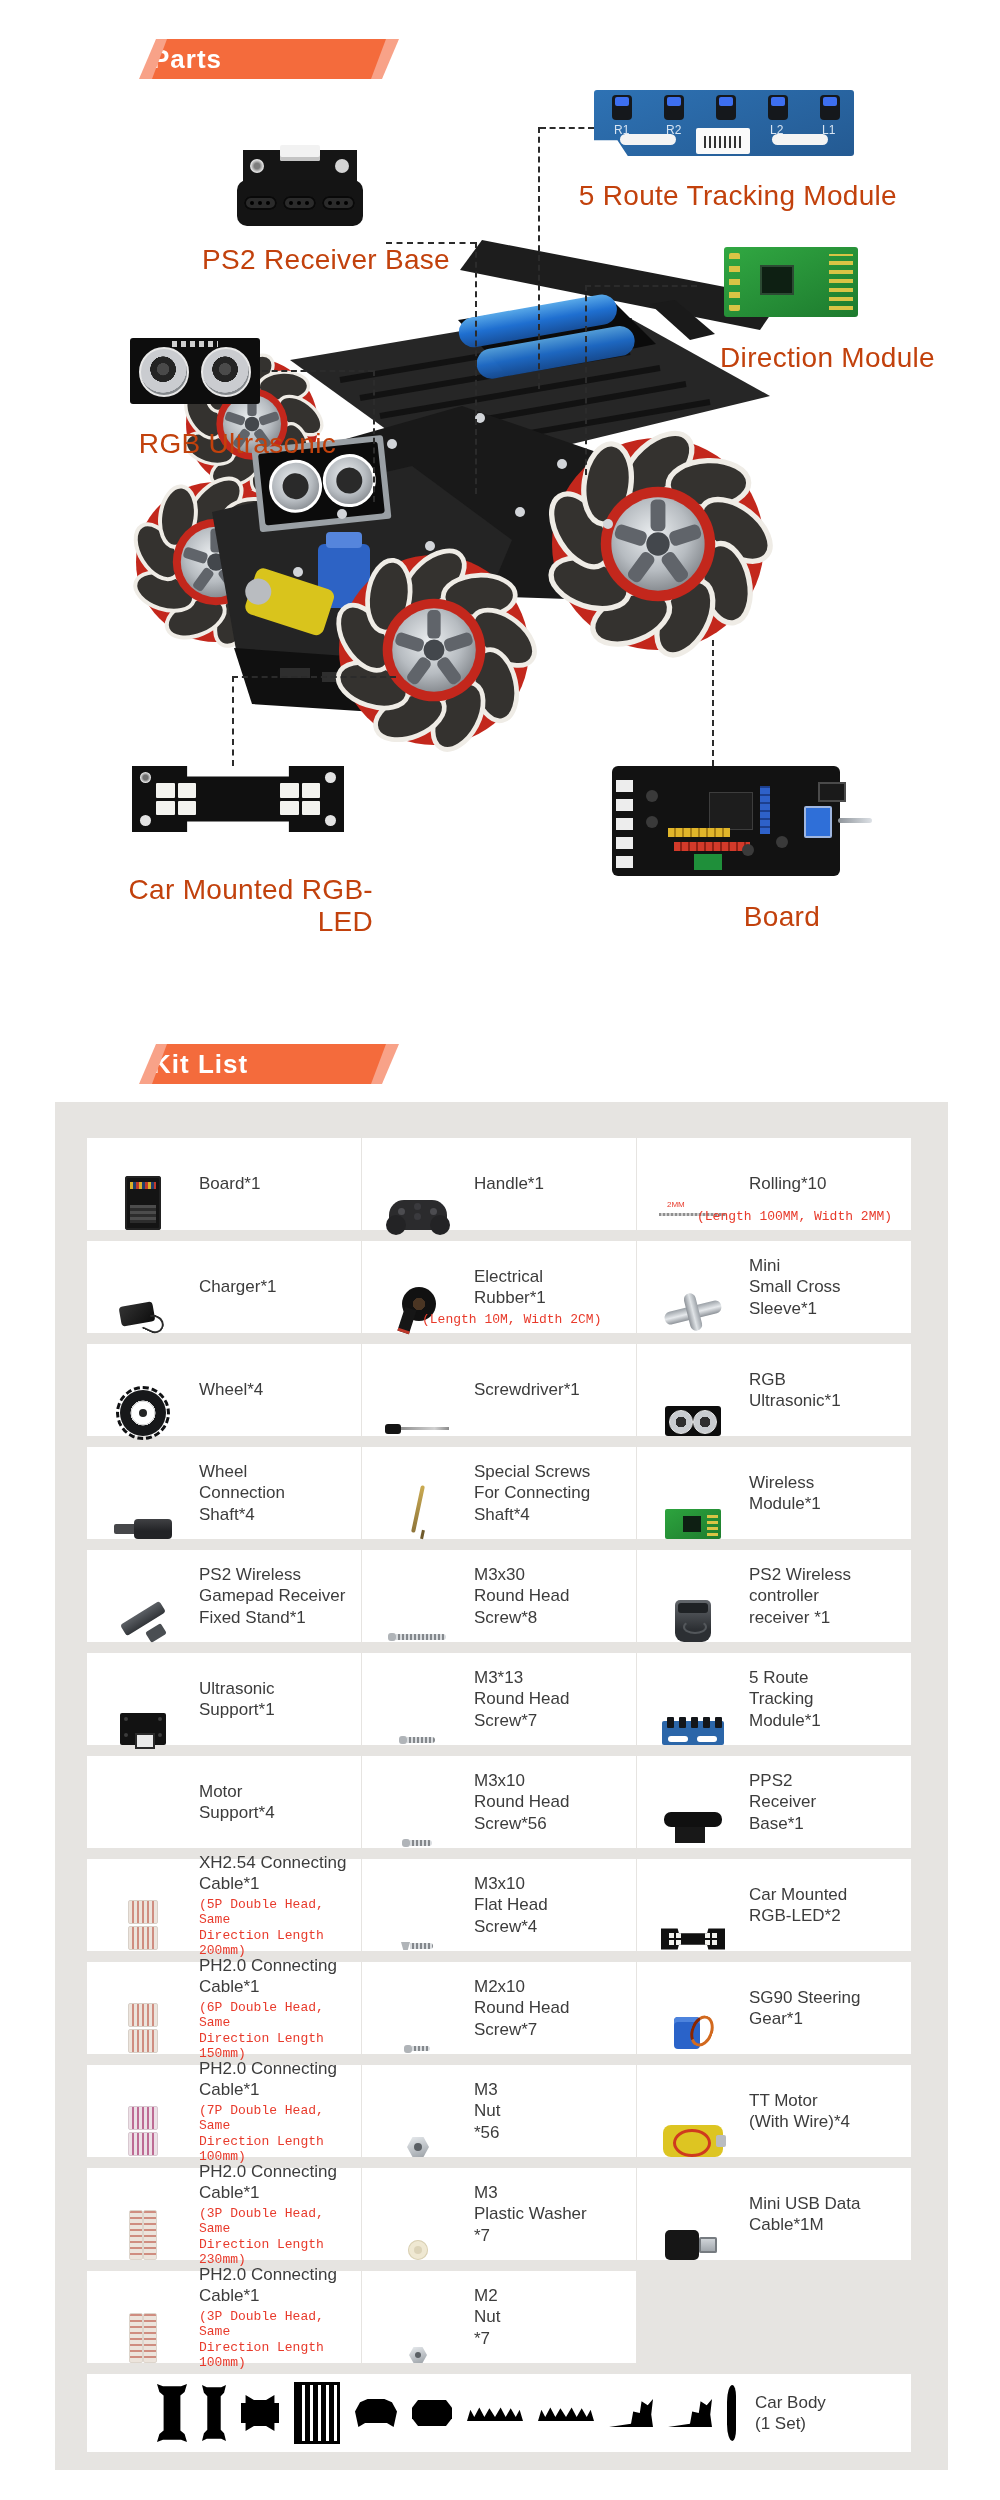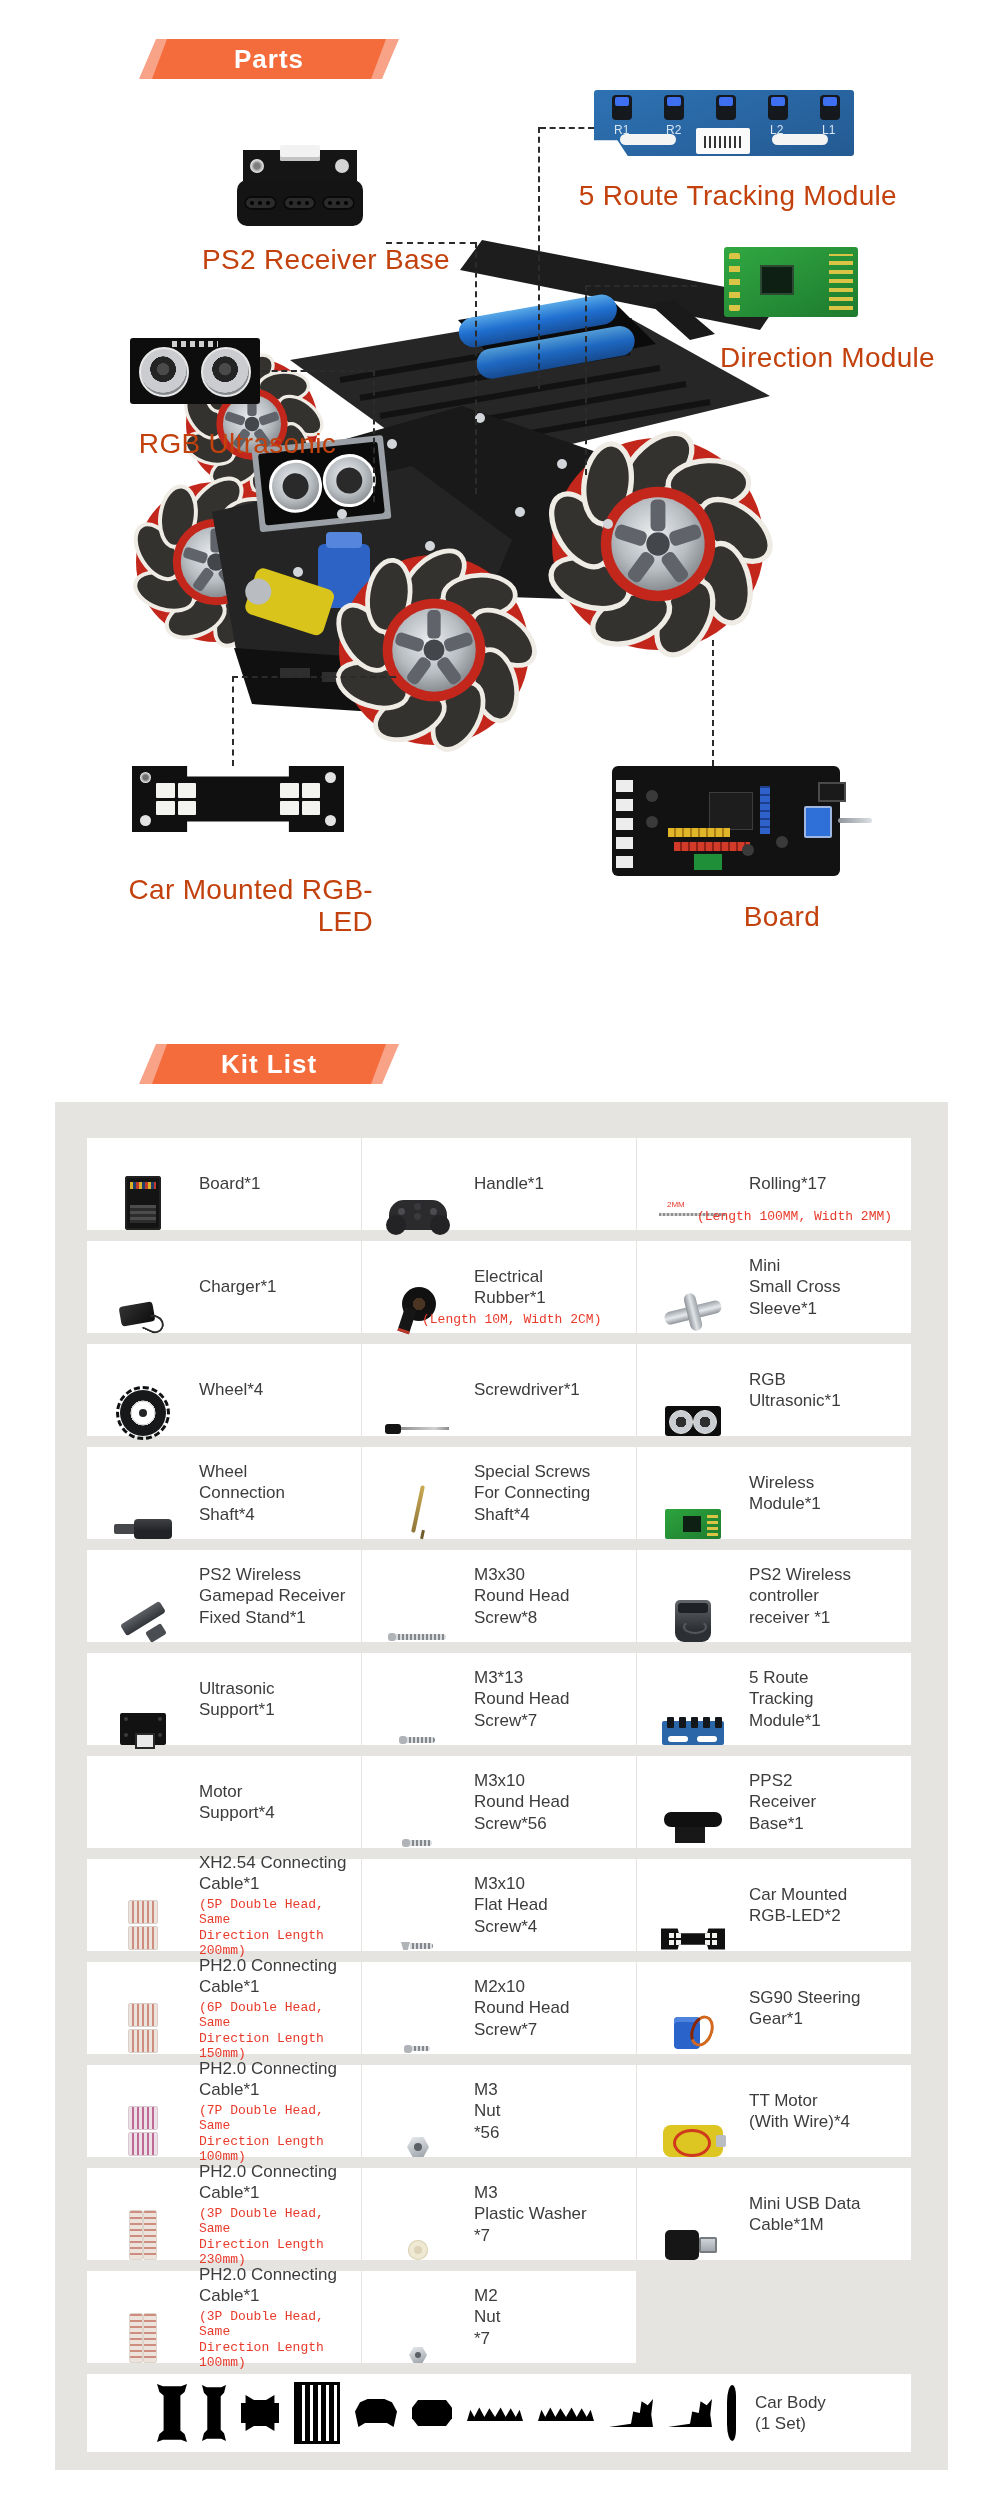--- a/index.html
+++ b/index.html
@@ -6,21 +6,21 @@
   body{width:1000px;height:2500px;position:relative;background:#ffffff;
        font-family:"Liberation Sans", sans-serif;overflow:hidden;}
   .abs{position:absolute;}
 
   
   .badge{position:absolute;width:260px;height:40px;}
   .b-lite{position:absolute;inset:0;background:#f8a288;
           clip-path:polygon(17px 0,100% 0,calc(100% - 17px) 100%,0 100%);}
   .b-main{position:absolute;top:0;bottom:0;left:13px;right:13px;background:#f46b3c;
           clip-path:polygon(15px 0,100% 0,calc(100% - 15px) 100%,0 100%);
-          display:flex;align-items:center;justify-content:center;}
+          display:flex;align-items:center;}
   .b-main span{color:#fff;font-size:26px;font-weight:700;letter-spacing:1px;}
 
   
   .plabel{position:absolute;text-align:right;font-size:28px;color:#c2410c;letter-spacing:.3px;}
   .dash-h{position:absolute;border-top:2px dashed #2b2b2b;height:0;}
   .dash-v{position:absolute;border-left:2px dashed #2b2b2b;width:0;}
 
   
   .fig{position:absolute;}
   .fig-ps2base{left:237px;top:150px;width:126px;height:76px;}
@@ -471,21 +471,21 @@
   </div>
       <div class="card">
     <div class="thumb">
       <div class="icon icon-rolling">
             <div class="bar"></div>
             <span class="l1">2MM</span>
             <span class="l2">100MM</span>
           </div>
     </div>
     <div class="tx">
-      <div class="nm">Rolling*17</div>
+      <div class="nm">Rolling*10</div>
       <div class="nt note-wide">(Length 100MM, Width 2MM)</div>
     </div>
   </div>
       <div class="card">
     <div class="thumb">
       <div class="icon icon-charger"></div>
     </div>
     <div class="tx">
       <div class="nm">Charger*1</div>
 

